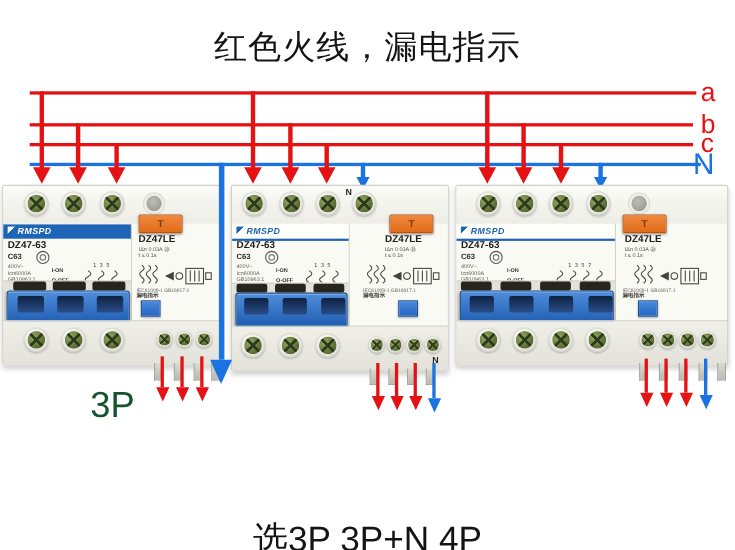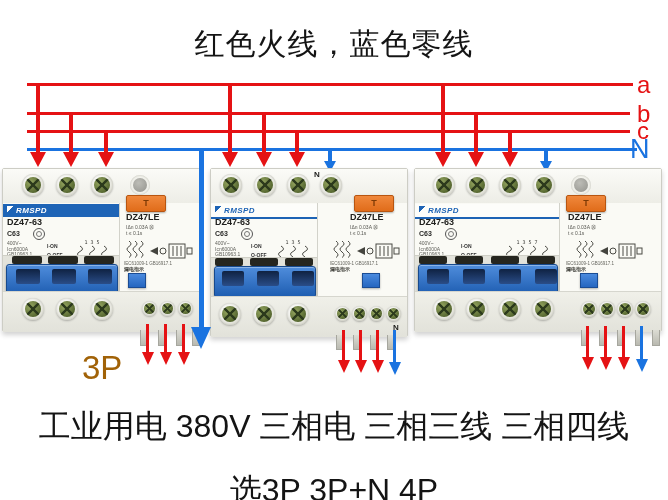--- a/index.html
+++ b/index.html
@@ -66,34 +66,34 @@
   .lemodel{position:absolute;top:10px;font:700 9px/9px "Liberation Sans",sans-serif;color:#20201e;}
   .lesmall{position:absolute;font:400 5px/5.5px "Liberation Sans",sans-serif;color:#55554f;white-space:nowrap;}
   .lestd{position:absolute;font:400 4.5px/5px "Liberation Sans",sans-serif;color:#66665f;white-space:nowrap;}
   .lenote{position:absolute;font:700 5px/5.5px "Liberation Sans",sans-serif;color:#3a3a34;}
   .sqbtn{position:absolute;width:16px;height:13px;border:1px solid #1a4c94;
       background:linear-gradient(180deg,#4a8ade,#2566c0);box-shadow:0 1px 2px rgba(0,0,0,.3);}
   .pin{position:absolute;width:6px;background:linear-gradient(180deg,#dcdcd4,#b9b9b0);
       border:1px solid #a6a69e;border-top:none;}
   .nlab{position:absolute;font:700 8px/8px "Liberation Sans",sans-serif;color:#1c1c1a;}
   
-  .cap{position:absolute;font:400 33px/1.1 "Liberation Sans",sans-serif;color:#a16207;}
+  .cap{position:absolute;font:400 33px/1.1 "Liberation Sans",sans-serif;color:#14532d;}
   #title{position:absolute;left:0;right:0;top:26px;text-align:center;
       font:400 30px/1.2 "Liberation Sans","DejaVu Sans",sans-serif;color:#141414;letter-spacing:1px;}
   .footer{position:absolute;left:0;right:0;text-align:center;
       font:400 32px/1.15 "Liberation Sans","DejaVu Sans",sans-serif;color:#141414;}
   svg.diag path,svg.diag circle,svg.diag rect,svg.diag line{stroke:#4a4a44;stroke-width:1;fill:none;}
   svg.diag polygon{fill:#44443e;stroke:none;}
 </style>
 </head>
 <body>
 
 <div id="canvas">
 
-  <div id="title">红色火线，蓝色零线</div>
+  <div id="title">红色火线，漏电指示</div>
 
   <div class="hwire red" style="left:27px;top:83px;width:606px"></div>
   <div class="hwire red" style="left:27px;top:112px;width:603px"></div>
   <div class="hwire red" style="left:27px;top:130px;width:603px"></div>
   <div class="hwire blue" style="left:27px;top:148px;width:610px"></div>
   <div class="buslab" style="left:637px;top:73px">a</div>
   <div class="buslab" style="left:637px;top:102px">b</div>
   <div class="buslab" style="left:637px;top:119px">c</div>
   <div class="buslab n" style="left:630px;top:136px">N</div>
 
@@ -448,16 +448,15 @@
   <div class="head h-red-bot" style="left:582px;top:357px"></div>
   <div class="vwire red" style="left:604px;top:326px;width:3px;height:31px"></div>
   <div class="head h-red-bot" style="left:600px;top:357px"></div>
   <div class="vwire red" style="left:622px;top:326px;width:3px;height:31px"></div>
   <div class="head h-red-bot" style="left:618px;top:357px"></div>
   <div class="vwire blue" style="left:640px;top:326px;width:3px;height:33px"></div>
   <div class="head h-blue-bot" style="left:636px;top:359px"></div>
 
   <div class="cap" style="left:82px;top:350px">3P</div>
 
-  <div class="footer" style="top:408px">工业用电 380V 三相电 三相三线 三相四线</div>
   <div class="footer" style="top:472px">选3P 3P+N 4P</div>
 
 </div>
 
 </body></html>

